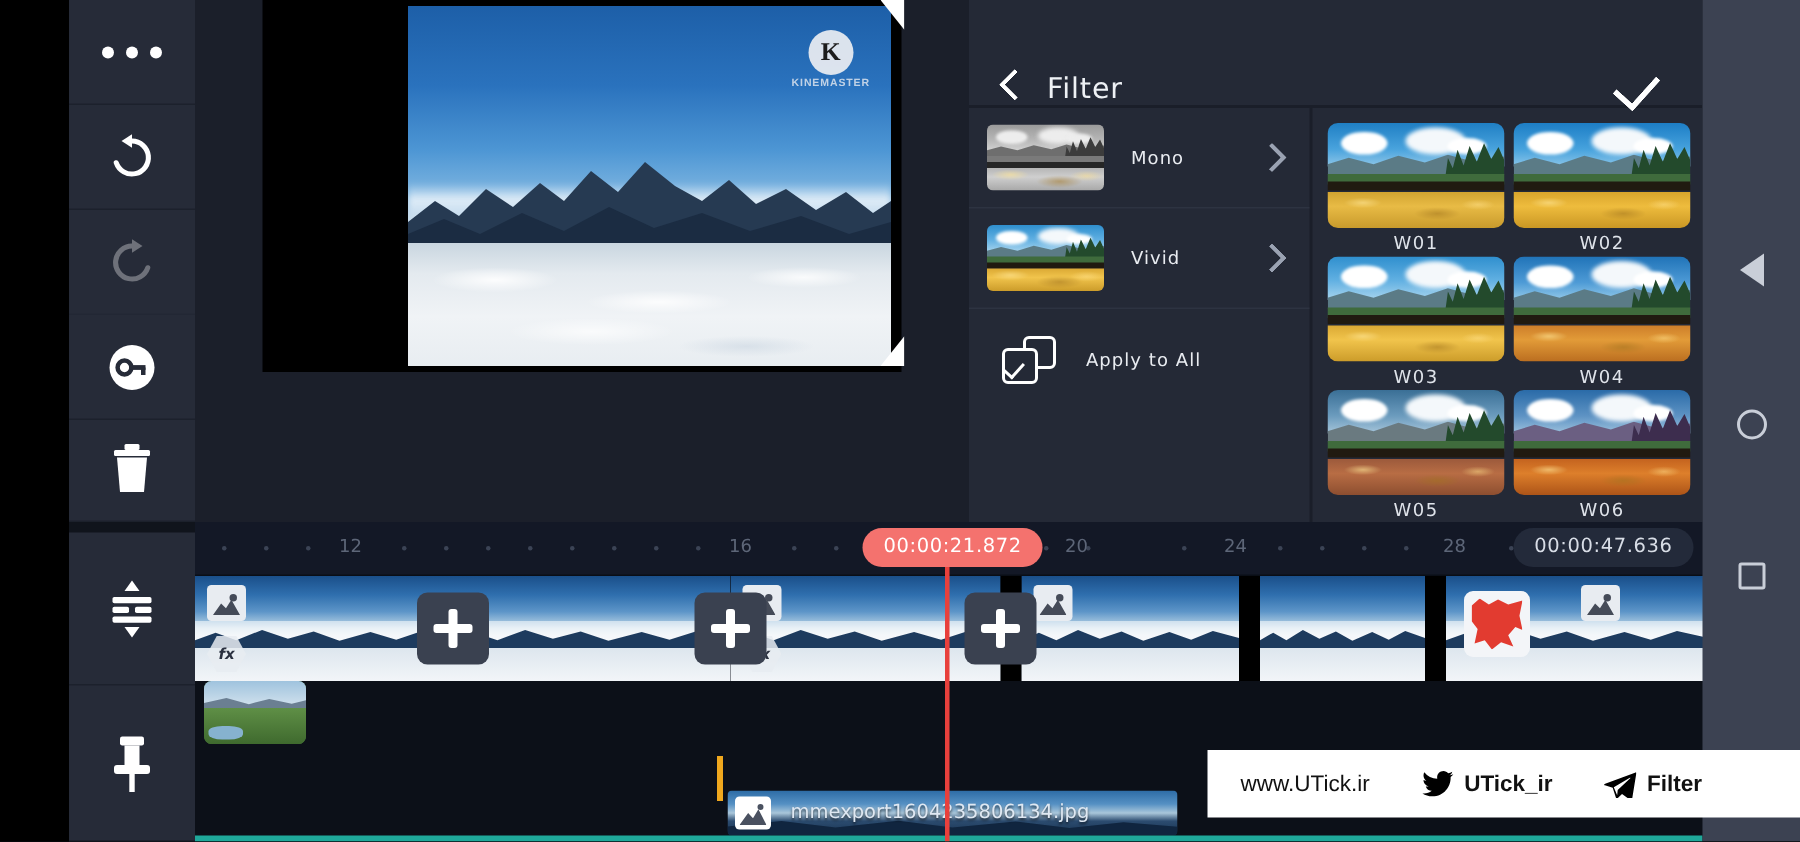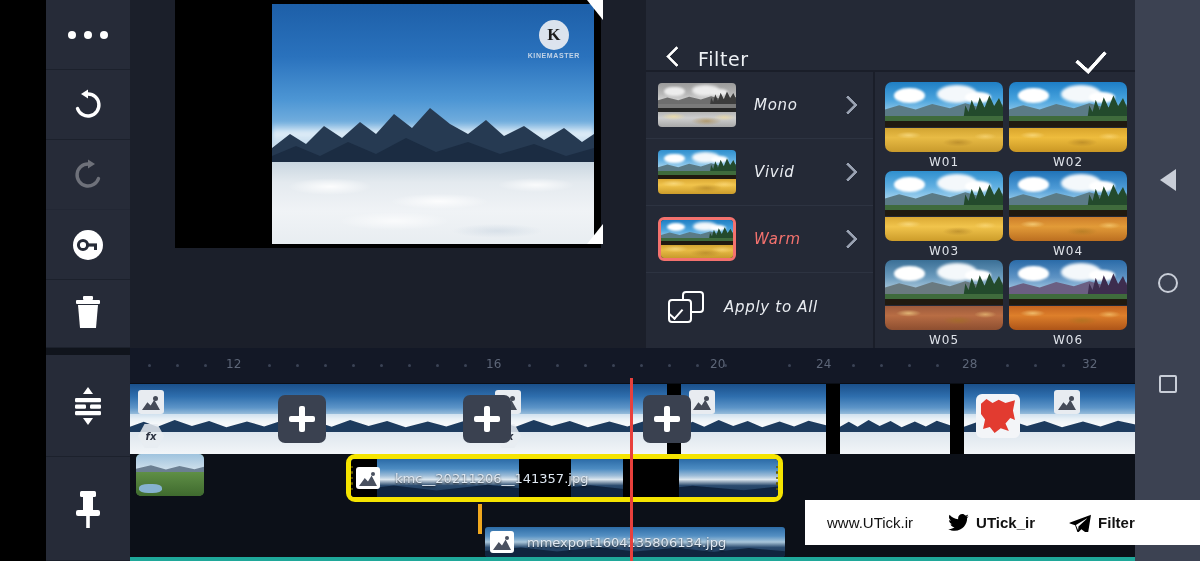--- a/index.html
+++ b/index.html
@@ -131,23 +131,22 @@
   }
   .filter-row.apply { border-bottom: none; height: 68px; }
   .fthumb {
     width: 78px; height: 44px; border-radius: 4px; flex: 0 0 78px;
     overflow: hidden; position: relative;
   }
   .filter-row.selected .fthumb {
     border: 3px solid #f4726e; border-radius: 6px;
   }
   .flabel {
-    margin-left: 18px; font-size: 15px; color: #e9ecf1; letter-spacing: .7px;
+    margin-left: 18px; font-size: 12px; color: #e9ecf1; letter-spacing: .7px;
     font-family: "DejaVu Sans", sans-serif;
-    font-style: italic;
   }
   .filter-row.selected .flabel { color: #f4726e; }
   .chev-r {
     margin-left:auto; width:14px; height:14px;
     border-right:3px solid #9aa2b2; border-top:3px solid #9aa2b2;
     transform: rotate(45deg); border-radius:1px; margin-right:6px;
   }
   .applyicon { width: 40px; height: 36px; position: relative; margin-left: 8px; flex:0 0 40px; }
   .applyicon .sq1 {
     position:absolute; right:2px; top:2px; width:22px; height:22px;
@@ -551,37 +550,20 @@
                 <div class="trees"></div>
                 <div class="grass"></div>
                 <div class="dark"></div>
                 <div class="field"></div>
               </div>
           </div>
           <div class="flabel">Vivid</div>
           <div class="chev-r"></div>
         </div>
 
-        <div class="filter-row selected">
-          <div class="fthumb">
-            <div class="ls">
-                <div class="sky"></div>
-                <div class="cl1"></div>
-                <div class="cl2"></div>
-                <div class="cl3"></div>
-                <div class="mts"></div>
-                <div class="trees"></div>
-                <div class="grass"></div>
-                <div class="dark"></div>
-                <div class="field"></div>
-              </div>
-          </div>
-          <div class="flabel">Warm</div>
-          <div class="chev-r"></div>
-        </div>
 
         <div class="filter-row apply">
           <div class="applyicon">
             <div class="sq1"></div>
               <div class="sq2"></div>
               <div class="tick"></div>
           </div>
           <div class="flabel">Apply to All</div>
         </div>
       </div>
@@ -716,20 +698,22 @@
       <span class="tick-d" style="left:722px"></span>
         <span class="tick-d" style="left:750px"></span>
       <span class="tick-d" style="left:778px"></span>
         <span class="tick-d" style="left:806px"></span>
       <span class="tick-n" style="left:832px">28</span>
       <span class="tick-d" style="left:876px"></span>
         <span class="tick-d" style="left:904px"></span>
       <span class="tick-d" style="left:932px"></span>
       <span class="tick-n" style="left:952px">32</span>
 
+      <div class="time-badge play">00:00:21.872</div>
+      <div class="time-badge total">00:00:47.636</div>
     </div>
 
     <div class="track-main">
       <div class="clip" style="width:172px">
         <div class="clipimg">
             <div class="strip"></div>
             <div class="ridge"></div>
             <div class="snow"></div>
           </div>
         <div class="ico-img"></div>
@@ -783,44 +767,20 @@
       </div>
     </div>
 
     <div class="track-sub">
       <div class="minithumb">
         <div class="msky"></div>
           <div class="mmt"></div>
           <div class="mgr"></div>
           <div class="mwat"></div>
       </div>
-      <div class="subclip sel" style="left:216px; width:437px;">
-        <div class="photo">
-            <div class="hill"></div>
-          </div>
-        <div class="blackgap" style="left:0px; width:26px;"></div>
-        <div class="blackgap" style="left:168px; width:52px;"></div>
-        <div class="blackgap" style="left:272px; width:56px;"></div>
-        <div class="subthumb"></div>
-        <div class="subname">kmc__20211206__141357.jpg</div>
-        <div class="handle l">
-            <i></i>
-            <i></i>
-            <i></i>
-            <i></i>
-            <i></i>
-          </div>
-        <div class="handle r">
-            <i></i>
-            <i></i>
-            <i></i>
-            <i></i>
-            <i></i>
-          </div>
-      </div>
       <div class="orange-mark" style="left:348px"></div>
     </div>
 
     <div class="track-third">
       <div class="thirdclip" style="left:355px; width:300px;">
         <div class="photo">
             <div class="hill"></div>
           </div>
         <div class="subthumb"></div>
         <div class="subname" style="left:42px;">mmexport1604235806134.jpg</div>

